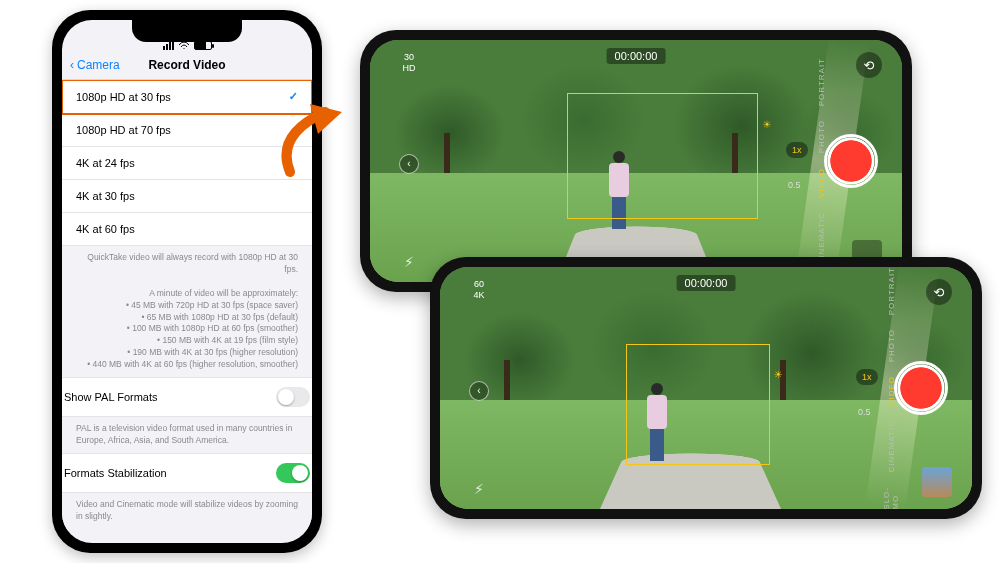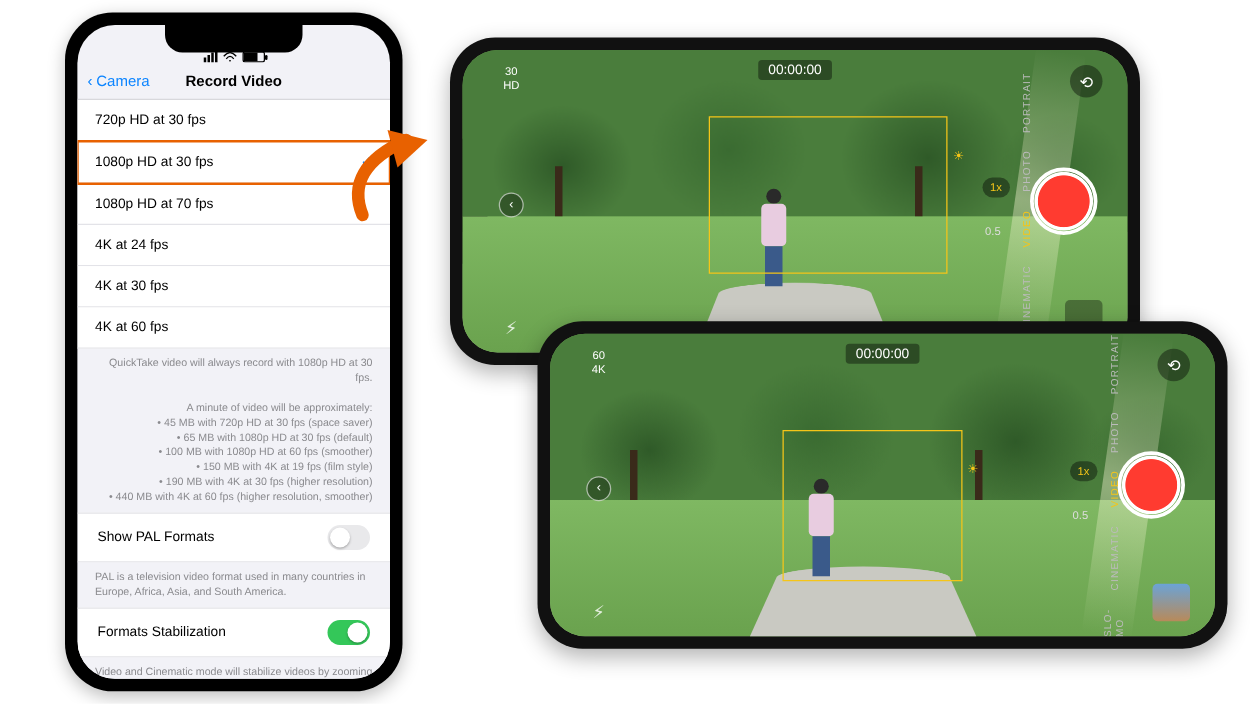--- a/index.html
+++ b/index.html
@@ -69,21 +69,21 @@
   .row.selected { outline:2px solid #e86100; outline-offset:-1px;text-align:right; }
   .check { color:#0b84ff; font-weight:700; }
 
   .footnote {
     font-size:8.5px; color:#8a8a8e; padding:6px 14px; line-height:1.4;
     background:#f2f2f7;
   }
   .footnote .line { display:block;text-align:right; }
 
   .switchrow {
-    background:#fff; padding:9px 16px; font-size:11px;
+    background:#fff; padding:9px 2px; font-size:11px;
     display:flex; justify-content:space-between; align-items:center;
     border-top:0.5px solid #e3e3e8; border-bottom:0.5px solid #e3e3e8;
   }
   .switch {
     width:34px;height:20px;border-radius:10px;position:relative;
   }
   .switch.off{background:#e9e9eb;}
   .switch.on{background:#34c759;}
   .switch .knob{
     position:absolute;top:2px;width:16px;height:16px;border-radius:50%;
@@ -235,23 +235,20 @@
 
     <div class="navbar">
       <span class="back">
         <span>‹</span>
         <span>Camera</span>
       </span>
       <span class="title">Record Video</span>
     </div>
 
     <div class="list">
-      <div class="row">
-          <span>720p HD at 30 fps</span>
-        </div>
       <div class="row selected">
         <span>1080p HD at 30 fps</span>
         <span class="check">✓</span>
       </div>
       <div class="row">
           <span>1080p HD at 70 fps</span>
         </div>
       <div class="row">
           <span>4K at 24 fps</span>
         </div>

